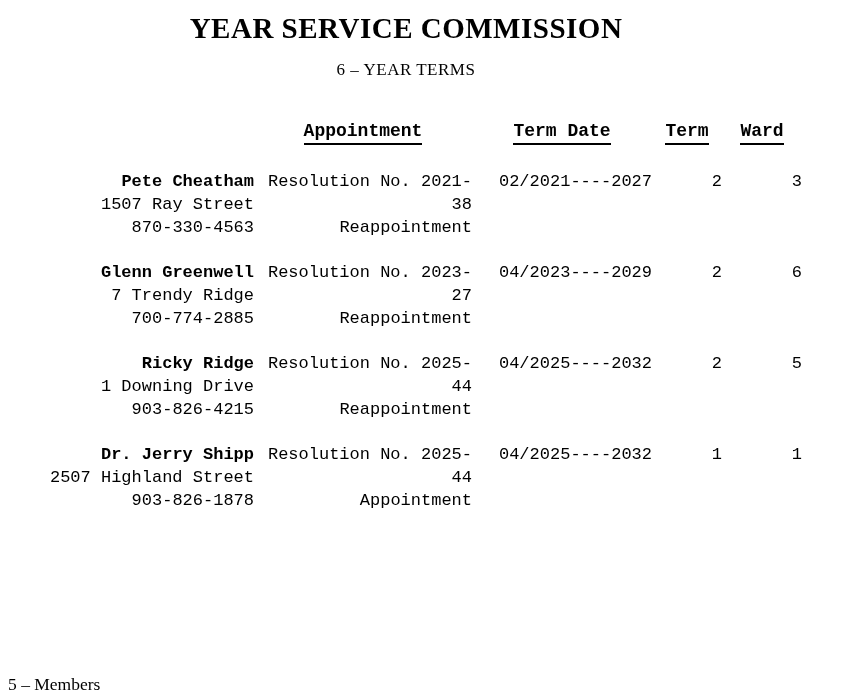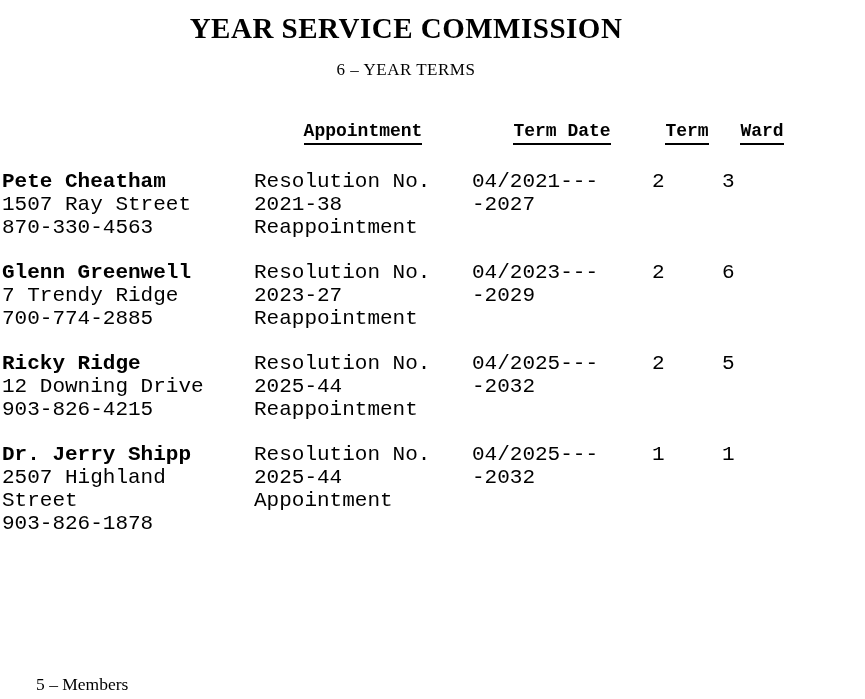--- a/index.html
+++ b/index.html
@@ -57,35 +57,34 @@
     padding: 0 0 25px 0;
   }
   thead .hdr {
     display: inline-block;
     border-bottom: 2px solid #000;
     padding-bottom: 2px;
     line-height: 19px;
   }
   tbody td {
     vertical-align: top;
-    text-align: left;
-    font-size: 21px;
+    text-align: right;
+    font-size: 17px;
     line-height: 23px;
     padding: 0 0 22px 0;
   }
   tbody .name {
     font-weight: bold;
   }
   .doc-footer {
     position: absolute;
     left: 8px;
     top: 660px;
     font-size: 17.5px;
     line-height: 22px;
-    margin-left: 28px;
   }
 </style>
 </head>
 <body>
 
 <div class="page">
   <div class="content">
 
     <h1 class="doc-title">YEAR SERVICE COMMISSION</h1>
     <div class="doc-subtitle">6 – YEAR TERMS</div>
@@ -111,42 +110,42 @@
         <tr>
           <td>
             <div class="name">Pete Cheatham</div>
             <div>1507 Ray Street</div>
             <div>870-330-4563</div>
           </td>
           <td>
             <div>Resolution No. 2021-38</div>
             <div>Reappointment</div>
           </td>
-          <td>04/2021----2027</td>
+          <td>02/2021----2027</td>
           <td>2</td>
           <td>3</td>
         </tr>
         <tr>
           <td>
             <div class="name">Glenn Greenwell</div>
             <div>7 Trendy Ridge</div>
             <div>700-774-2885</div>
           </td>
           <td>
             <div>Resolution No. 2023-27</div>
             <div>Reappointment</div>
           </td>
           <td>04/2023----2029</td>
           <td>2</td>
           <td>6</td>
         </tr>
         <tr>
           <td>
             <div class="name">Ricky Ridge</div>
-            <div>12 Downing Drive</div>
+            <div>1 Downing Drive</div>
             <div>903-826-4215</div>
           </td>
           <td>
             <div>Resolution No. 2025-44</div>
             <div>Reappointment</div>
           </td>
           <td>04/2025----2032</td>
           <td>2</td>
           <td>5</td>
         </tr>

